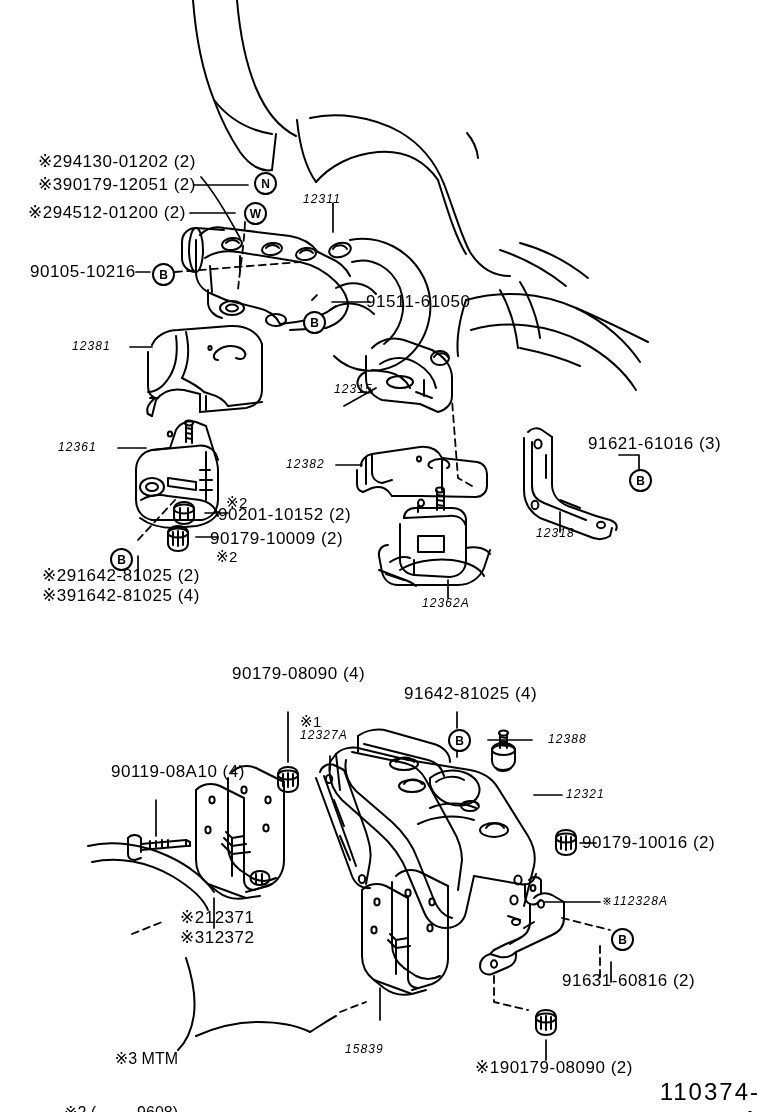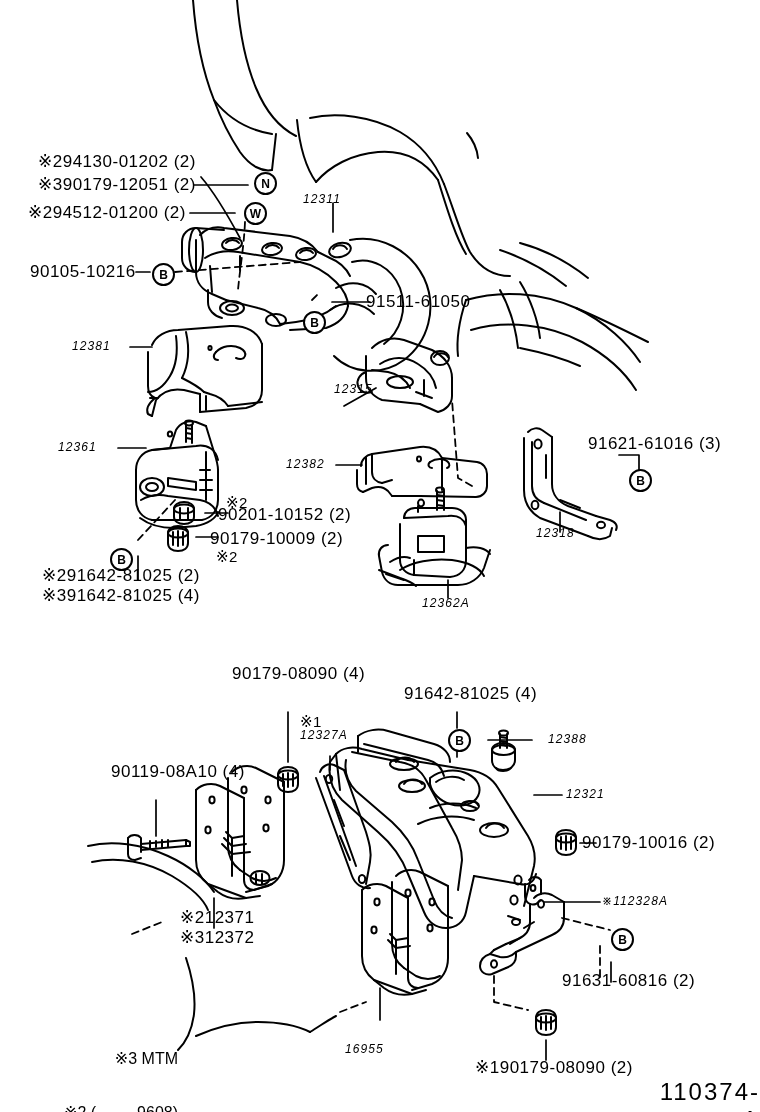--- a/index.html
+++ b/index.html
@@ -467,21 +467,21 @@
   <div class="lbl small" style="left:300px;top:712px;">※1</div>
   <div class="lbl num" style="left:300px;top:726px;">12327A</div>
   <div class="lbl num" style="left:548px;top:730px;">12388</div>
   <div class="lbl num" style="left:566px;top:785px;">12321</div>
   <div class="lbl" style="left:91px;top:762px;margin-left:20px;">90119-08A10 (4)</div>
   <div class="lbl" style="left:582px;top:833px;">90179-10016 (2)</div>
   <div class="lbl num" style="left:602px;top:892px;">※112328A</div>
   <div class="lbl" style="left:180px;top:908px;">※212371</div>
   <div class="lbl" style="left:180px;top:928px;">※312372</div>
   <div class="lbl" style="left:562px;top:971px;">91631-60816 (2)</div>
-  <div class="lbl num" style="left:345px;top:1040px;">16955</div>
+  <div class="lbl num" style="left:345px;top:1040px;">15839</div>
   <div class="lbl" style="left:475px;top:1058px;">※190179-08090 (2)</div>
 
   <div class="cmark" style="left:254px;top:172px;">
       <span>N</span>
     </div>
   <div class="cmark" style="left:244px;top:202px;">
       <span>W</span>
     </div>
   <div class="cmark" style="left:152px;top:263px;">
       <span>B</span>

